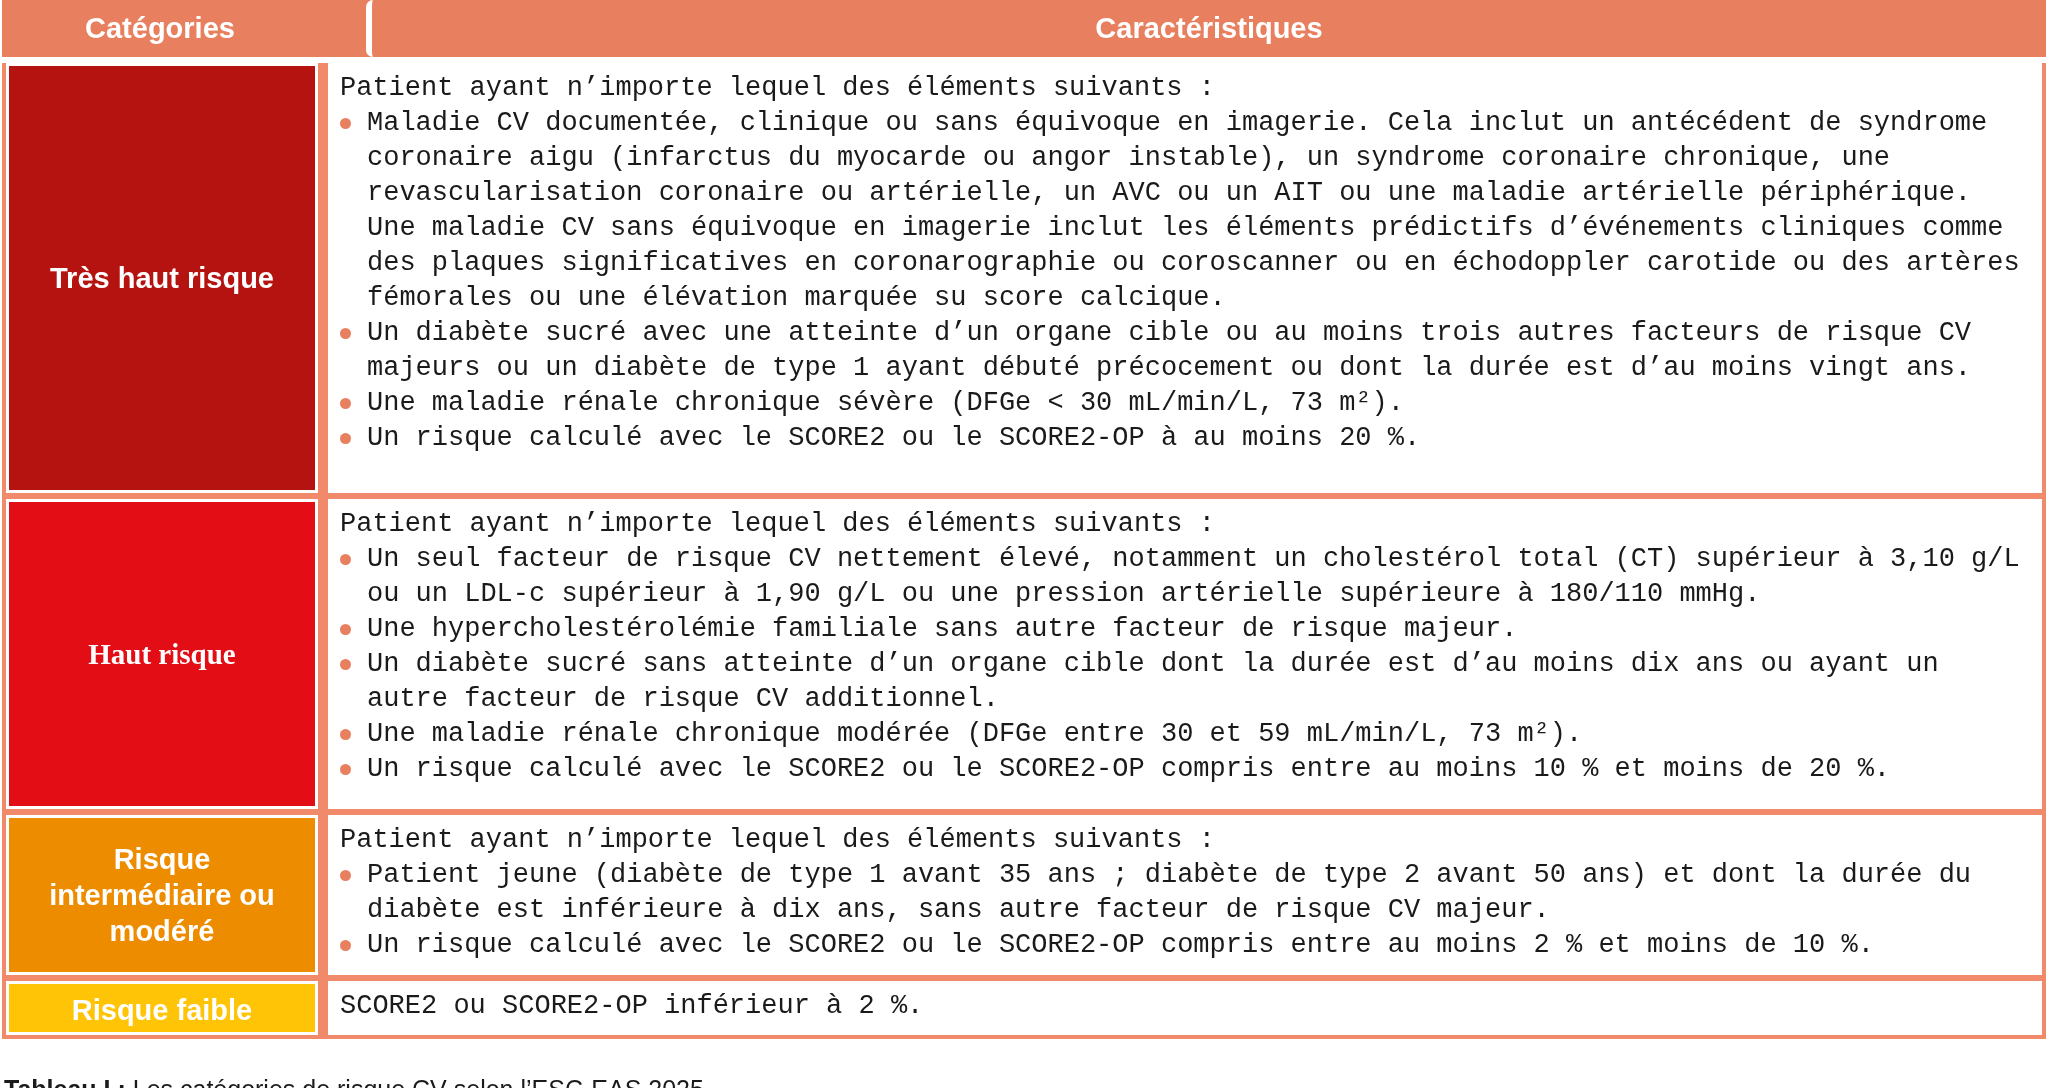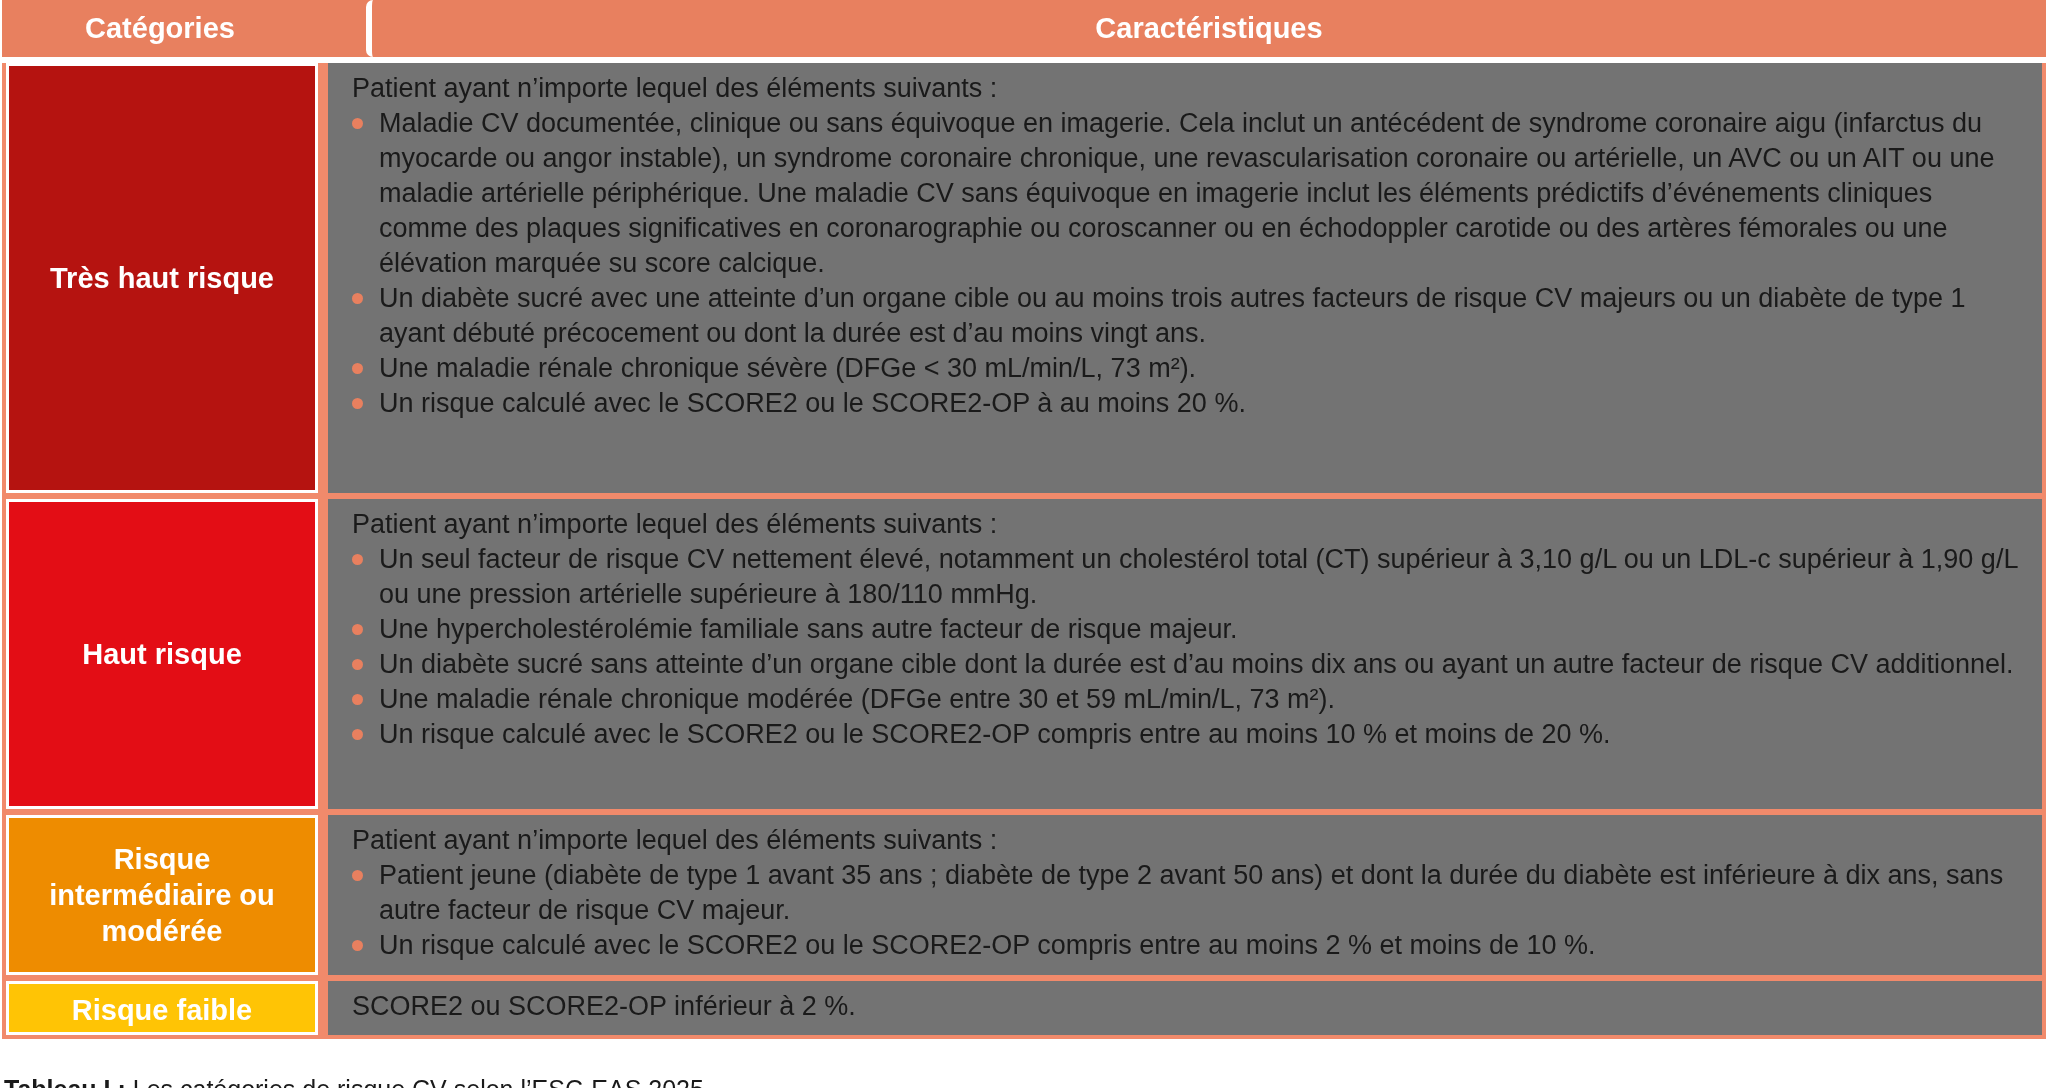--- a/index.html
+++ b/index.html
@@ -54,24 +54,25 @@
     justify-content: center;
     text-align: center;
     border: 3px solid #ffffff;
     color: #ffffff;
     font-weight: bold;
     font-size: 29px;
     line-height: 1.25;
     padding: 4px 18px;
   }
   .chars-cell {
-    background: #737373;
-    padding: 8px 16px 8px 24px;
+    background: #ffffff;
+    padding: 8px 16px 8px 12px;
     font-size: 27px;
     line-height: 35px;
+    font-family: Liberation Mono, monospace;
   }
   .bullet {
     display: flex;
     gap: 16px;
   }
   .bullet .dot {
     flex: 0 0 11px;
     width: 11px;
     height: 11px;
     border-radius: 50%;
@@ -119,21 +120,21 @@
   </div>
 
   <div class="bullet">
     <span class="dot"></span>
     <span>Un risque calculé avec le SCORE2 ou le SCORE2-OP à au moins 20 %.</span>
   </div>
 
 </div>
   </div>
 
-  <div class="cat-cell" style="background: rgb(227, 13, 21);">
+  <div class="cat-cell" style="background: rgb(227, 13, 21); font-family: Liberation Serif, serif;">
     <span>Haut risque</span>
   </div>
   <div class="chars-cell">
     <div>Patient ayant n’importe lequel des éléments suivants :</div>
     <div>
   <div class="bullet">
     <span class="dot"></span>
     <span>Un seul facteur de risque CV nettement élevé, notamment un cholestérol total (CT) supérieur à 3,10 g/L ou un LDL-c supérieur à 1,90 g/L ou une pression artérielle supérieure à 180/110 mmHg.</span>
   </div>
 
@@ -153,21 +154,21 @@
   </div>
 
   <div class="bullet">
     <span class="dot"></span>
     <span>Un risque calculé avec le SCORE2 ou le SCORE2-OP compris entre au moins 10 % et moins de 20 %.</span>
   </div>
 </div>
   </div>
 
   <div class="cat-cell" style="background: rgb(238, 140, 0);">
-    <span>Risque intermédiaire ou modérée</span>
+    <span>Risque intermédiaire ou modéré</span>
   </div>
   <div class="chars-cell">
     <div>Patient ayant n’importe lequel des éléments suivants :</div>
     <div>
   <div class="bullet">
     <span class="dot"></span>
     <span>Patient jeune (diabète de type 1 avant 35 ans ; diabète de type 2 avant 50 ans) et dont la durée du diabète est inférieure à dix ans, sans autre facteur de risque CV majeur.</span>
   </div>
 
   <div class="bullet">

